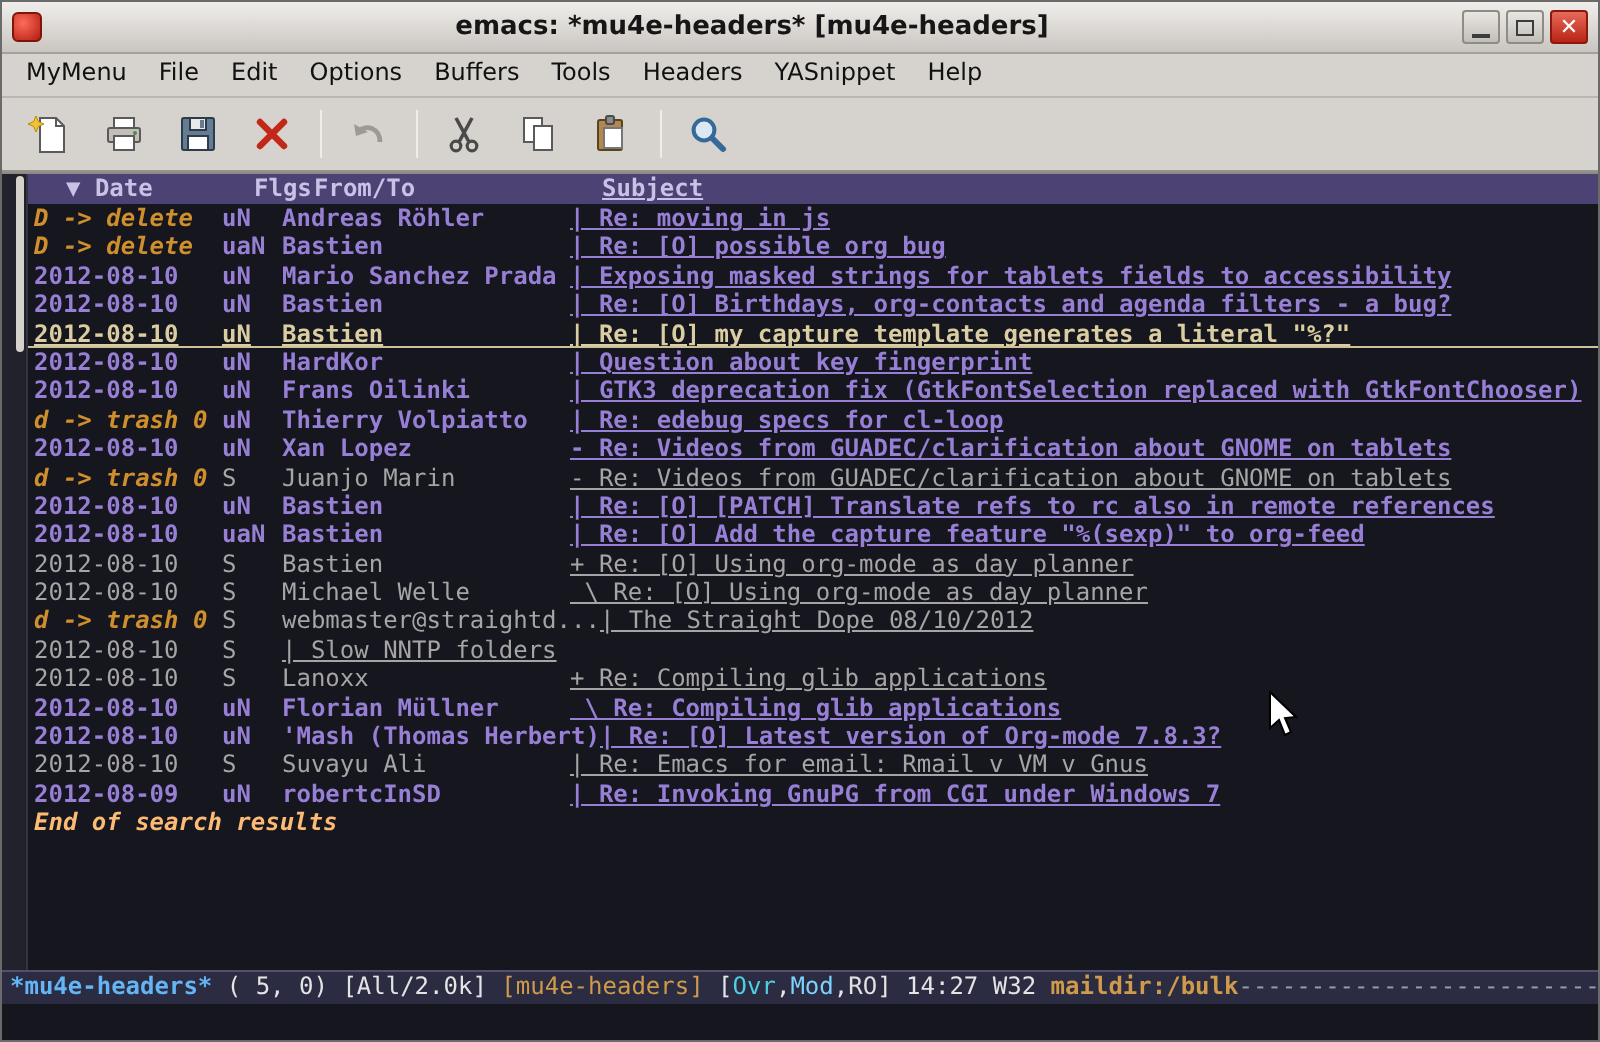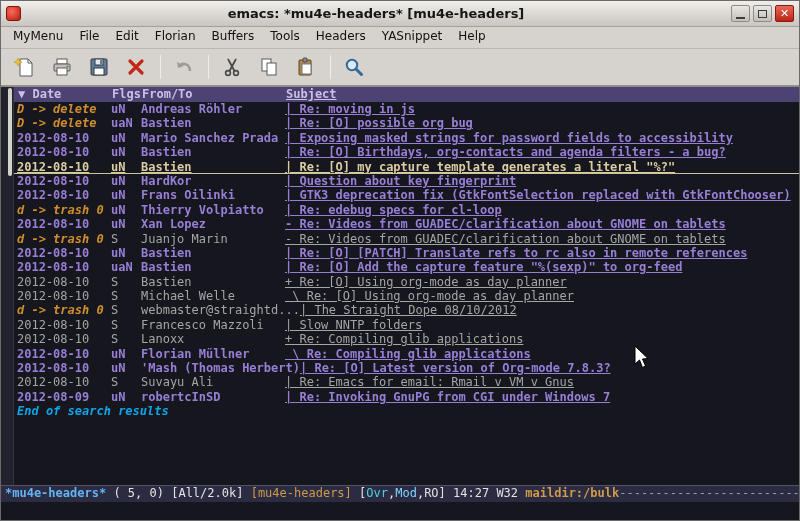--- a/index.html
+++ b/index.html
@@ -42,32 +42,32 @@
     border-radius:3px; margin-right:5px; }
   .tool-sep { width:1px; height:24px; background:#a9a59e; border-right:1px solid #efede9;
     margin:0 7px 0 3px; }
   
   .buffer { flex:1; background:#16161e; border-top:1px solid #8e8a84; display:flex; overflow:hidden;
     font-family:"DejaVu Sans Mono", monospace; font-size:12px; }
   .vscrollbar { width:13px; flex:none; background:#22222c; border-right:1px solid #34343f; position:relative; }
   .vscrollbar .thumb { position:absolute; top:1px; right:1px; width:4px; height:88px; background:#d5d2cb; border-radius:2px; }
   .content { flex:1; overflow:hidden; }
   .header-line { display:flex; white-space:pre; background:#4c4273; color:#cac1e6;
-    font-weight:bold; height:15px; line-height:15px; padding-left:4px; }
+    font-weight:bold; height:15px; line-height:15px; padding-left:19px; }
   .row { display:flex; white-space:pre; height:14.4px; line-height:14.4px; padding-left:3px; }
   .c-prefix { min-width:94px; }
   .c-flags  { min-width:30px; }
   .c-from   { min-width:144px; overflow:hidden; }
   .c-subj   { flex:1; overflow:hidden;text-decoration:underline; }
   .row.unread { color:#987fd6; font-weight:bold; }
   .row.read   { color:#a5a5a5; }
   .row.current { color:#d9cda1; font-weight:bold; border-bottom:1px solid #cdc39a; }
   .row.current span { text-decoration:underline; }
   .c-prefix.mark { color:#cf8f2d; font-style:italic; font-weight:bold; text-decoration:none; }
-  .end-line { color:#0ea5e9; font-style:italic; font-weight:bold; height:14.4px; line-height:14.4px; padding-left:3px; white-space:pre; }
+  .end-line { color:#fdba74; font-style:italic; font-weight:bold; height:14.4px; line-height:14.4px; padding-left:3px; white-space:pre; }
   
   .modeline { height:17px; flex:none; background:#2b2b42; color:#e4e4e4;
     font-family:"DejaVu Sans Mono", monospace; font-size:12px; line-height:16px;
     white-space:pre; overflow:hidden; padding-left:4px;
     box-shadow:inset 0 1px 0 #51516e; }
   .ml-buffer { color:#64b5f6; font-weight:bold; }
   .ml-mode, .ml-maildir { color:#cf9a4a; }
   .ml-maildir { font-weight:bold; }
   .ml-ovr { color:#4dd0e1; }
   .ml-mod { color:#7dd3fc; font-weight:normal; }
@@ -96,21 +96,21 @@
       <div class="win-btn close">
           <span class="x">✕</span>
         </div>
     </div>
   </div>
 
   <div class="menubar" id="menubar">
       <span class="menu-item">MyMenu</span>
       <span class="menu-item">File</span>
       <span class="menu-item">Edit</span>
-      <span class="menu-item">Florian</span>
+      <span class="menu-item">Options</span>
       <span class="menu-item">Buffers</span>
       <span class="menu-item">Tools</span>
       <span class="menu-item">Headers</span>
       <span class="menu-item">YASnippet</span>
       <span class="menu-item">Help</span>
     </div>
 
   <div class="toolbar">
     <div class="tool-btn">
       <svg width="22" height="22" viewBox="0 0 22 22">
@@ -184,34 +184,34 @@
     <div class="content">
       <div class="header-line">
         <span class="c-prefix">▼ Date</span>
         <span class="c-flags">Flgs</span>
         <span class="c-from">From/To</span>
         <span class="c-subj">Subject</span>
       </div>
       <div id="msg-list">
           <div class="row unread"><span class="c-prefix mark">D -&gt; delete</span><span class="c-flags">uN</span><span class="c-from">Andreas Röhler</span><span class="c-subj">| Re: moving in js</span></div>
           <div class="row unread"><span class="c-prefix mark">D -&gt; delete</span><span class="c-flags">uaN</span><span class="c-from">Bastien</span><span class="c-subj">| Re: [O] possible org bug</span></div>
-          <div class="row unread"><span class="c-prefix">2012-08-10</span><span class="c-flags">uN</span><span class="c-from">Mario Sanchez Prada</span><span class="c-subj">| Exposing masked strings for password fields to accessibility</span></div>
+          <div class="row unread"><span class="c-prefix">2012-08-10</span><span class="c-flags">uN</span><span class="c-from">Mario Sanchez Prada</span><span class="c-subj">| Exposing masked strings for tablets fields to accessibility</span></div>
           <div class="row unread"><span class="c-prefix">2012-08-10</span><span class="c-flags">uN</span><span class="c-from">Bastien</span><span class="c-subj">| Re: [O] Birthdays, org-contacts and agenda filters - a bug?</span></div>
           <div class="row current"><span class="c-prefix">2012-08-10</span><span class="c-flags">uN</span><span class="c-from">Bastien</span><span class="c-subj">| Re: [O] my capture template generates a literal "%?"</span></div>
           <div class="row unread"><span class="c-prefix">2012-08-10</span><span class="c-flags">uN</span><span class="c-from">HardKor</span><span class="c-subj">| Question about key fingerprint</span></div>
           <div class="row unread"><span class="c-prefix">2012-08-10</span><span class="c-flags">uN</span><span class="c-from">Frans Oilinki</span><span class="c-subj">| GTK3 deprecation fix (GtkFontSelection replaced with GtkFontChooser)</span></div>
           <div class="row unread"><span class="c-prefix mark">d -&gt; trash 0</span><span class="c-flags">uN</span><span class="c-from">Thierry Volpiatto</span><span class="c-subj">| Re: edebug specs for cl-loop</span></div>
           <div class="row unread"><span class="c-prefix">2012-08-10</span><span class="c-flags">uN</span><span class="c-from">Xan Lopez</span><span class="c-subj">- Re: Videos from GUADEC/clarification about GNOME on tablets</span></div>
           <div class="row read"><span class="c-prefix mark">d -&gt; trash 0</span><span class="c-flags">S</span><span class="c-from">Juanjo Marin</span><span class="c-subj">- Re: Videos from GUADEC/clarification about GNOME on tablets</span></div>
           <div class="row unread"><span class="c-prefix">2012-08-10</span><span class="c-flags">uN</span><span class="c-from">Bastien</span><span class="c-subj">| Re: [O] [PATCH] Translate refs to rc also in remote references</span></div>
           <div class="row unread"><span class="c-prefix">2012-08-10</span><span class="c-flags">uaN</span><span class="c-from">Bastien</span><span class="c-subj">| Re: [O] Add the capture feature "%(sexp)" to org-feed</span></div>
           <div class="row read"><span class="c-prefix">2012-08-10</span><span class="c-flags">S</span><span class="c-from">Bastien</span><span class="c-subj">+ Re: [O] Using org-mode as day planner</span></div>
           <div class="row read"><span class="c-prefix">2012-08-10</span><span class="c-flags">S</span><span class="c-from">Michael Welle</span><span class="c-subj"> \ Re: [O] Using org-mode as day planner</span></div>
           <div class="row read"><span class="c-prefix mark">d -&gt; trash 0</span><span class="c-flags">S</span><span class="c-from">webmaster@straightd...</span><span class="c-subj">| The Straight Dope 08/10/2012</span></div>
-          <div class="row read"><span class="c-prefix">2012-08-10</span><span class="c-flags">S</span><span class="c-from">Francesco Mazzoli</span><span class="c-subj">| Slow NNTP folders</span></div>
+          <div class="row read"><span class="c-prefix">2012-08-10</span><span class="c-flags">S</span><span class="c-subj">| Slow NNTP folders</span></div>
           <div class="row read"><span class="c-prefix">2012-08-10</span><span class="c-flags">S</span><span class="c-from">Lanoxx</span><span class="c-subj">+ Re: Compiling glib applications</span></div>
           <div class="row unread"><span class="c-prefix">2012-08-10</span><span class="c-flags">uN</span><span class="c-from">Florian Müllner</span><span class="c-subj"> \ Re: Compiling glib applications</span></div>
           <div class="row unread"><span class="c-prefix">2012-08-10</span><span class="c-flags">uN</span><span class="c-from">'Mash (Thomas Herbert)</span><span class="c-subj">| Re: [O] Latest version of Org-mode 7.8.3?</span></div>
           <div class="row read"><span class="c-prefix">2012-08-10</span><span class="c-flags">S</span><span class="c-from">Suvayu Ali</span><span class="c-subj">| Re: Emacs for email: Rmail v VM v Gnus</span></div>
           <div class="row unread"><span class="c-prefix">2012-08-09</span><span class="c-flags">uN</span><span class="c-from">robertcInSD</span><span class="c-subj">| Re: Invoking GnuPG from CGI under Windows 7</span></div>
         </div>
       <div class="end-line">End of search results</div>
     </div>
   </div>
 

